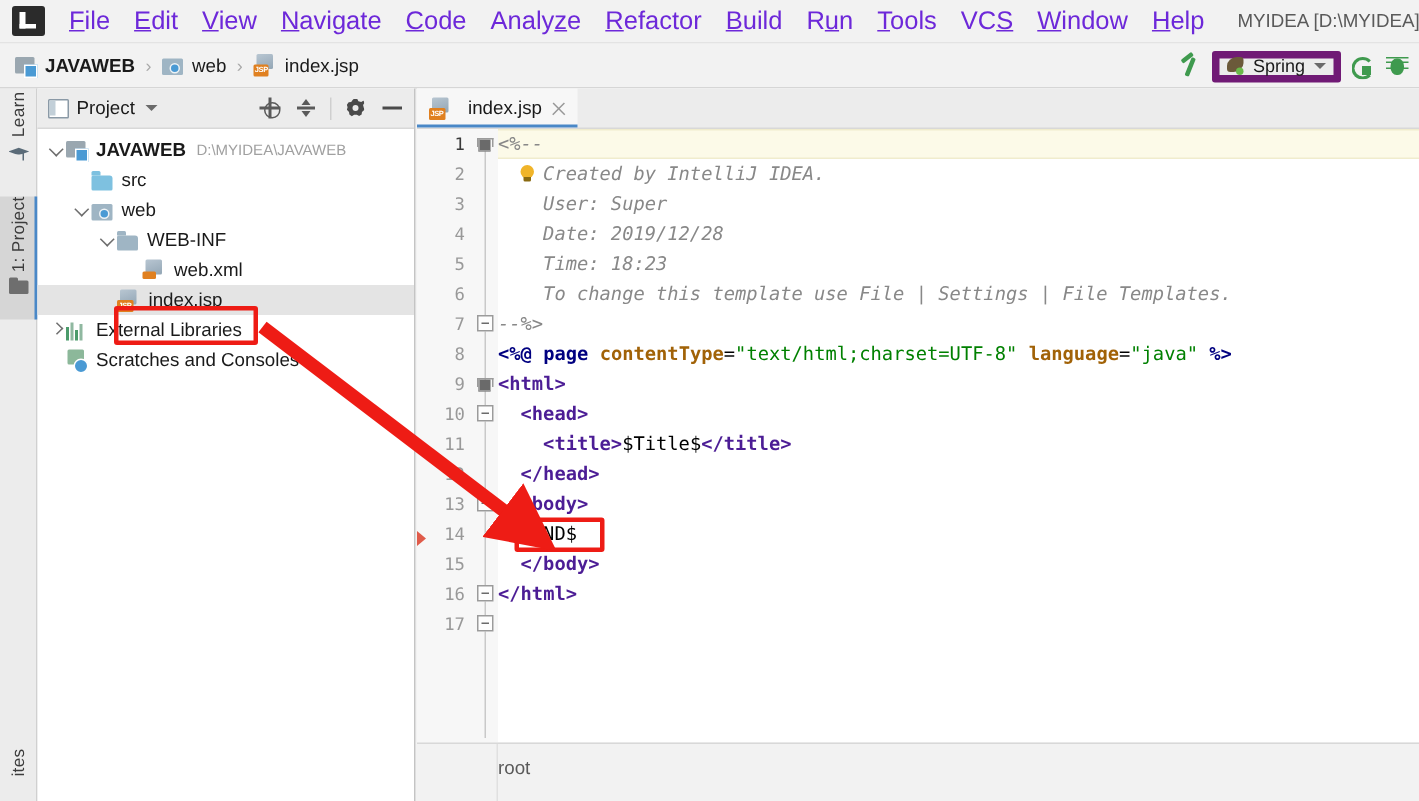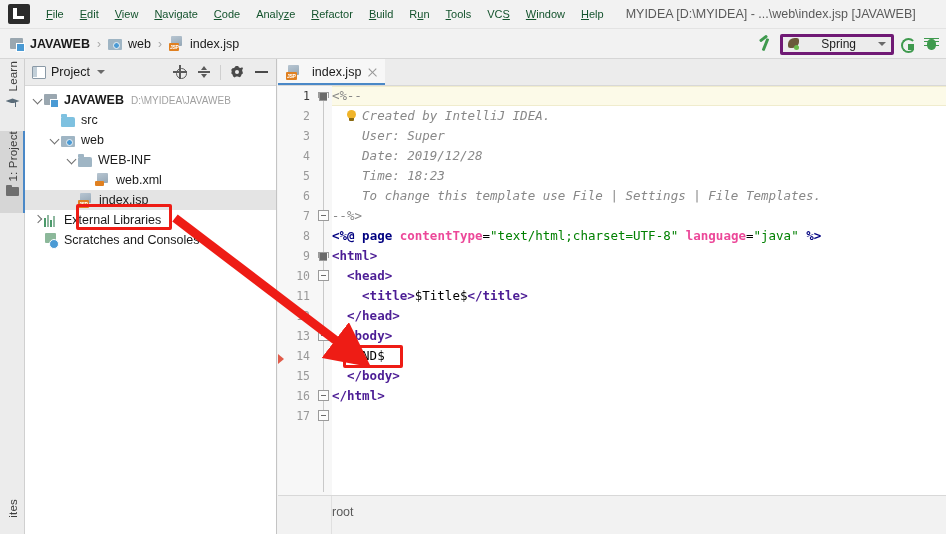--- a/index.html
+++ b/index.html
@@ -32,21 +32,21 @@
   }
   .app-logo::before {
     content: ""; position: absolute; left: 5px; top: 4px;
     width: 4px; height: 11px; background: #fff;
   }
   .app-logo::after {
     content: ""; position: absolute; left: 5px; top: 12px;
     width: 11px; height: 3px; background: #fff;
   }
   .menu-item {
-    font-size: 11px; color: #14532d;
+    font-size: 17px; color: #6d28d9;
     padding: 3px 8px; white-space: nowrap; cursor: default;
   }
   .menu-item .mn { text-decoration: underline; }
   .win-title {
     font-size: 12.5px; color: #5a5a5a;
     margin-left: 14px; white-space: nowrap;
   }
 
   
   .navbar {
@@ -178,23 +178,23 @@
     content: ""; position: absolute; left: 8px; top: 3px;
     width: 2.5px; height: 13px; background: #3f9a4e;
     transform: rotate(22deg); border-radius: 1px;
   }
   .ic-hammer::after {
     content: ""; position: absolute; left: 3px; top: 2px;
     width: 9px; height: 3px; background: #3f9a4e;
     transform: rotate(-38deg); border-radius: 1px;
   }
   .runcfg {
-    display: flex; align-items: center; gap: 20px;
+    display: flex; align-items: center; gap: 4px;
     height: 21px; padding: 0 5px 0 4px;
-    border: 3px solid #701a75; background: #ececec;
+    border: 5px solid #701a75; background: #ececec;
     border-radius: 2px; cursor: pointer;
   }
   .ic-spring {
     width: 14px; height: 14px; position: relative; flex: none;
   }
   .ic-spring::before {
     content: ""; position: absolute; left: 1px; top: 1px;
     width: 11px; height: 10px; background: #6b5a3a;
     border-radius: 60% 20% 60% 20%;
   }
@@ -464,21 +464,21 @@
   .codearea {
     position: absolute; left: 54px; top: 0; width: 614px; height: 409px;
   }
   .cline {
     position: absolute; left: 0; height: 20px; line-height: 20px;
     font-family: "DejaVu Sans Mono", monospace;
     font-size: 12.5px; white-space: pre;
   }
   .cm { color: #888888; font-style: italic; }   
   .tg { color: #4c1d95; font-weight: bold; }     
-  .at { color: #ec4899; font-weight: bold; }     
+  .at { color: #a16207; font-weight: bold; }     
   .st { color: #008000; }                        
   .pl { color: #000000; }                        
   .jp { color: #000080; font-weight: bold; }
 
   .bulb {
     position: absolute; width: 11px; height: 12px;
   }
   .bulb::before {
     content: ""; position: absolute; left: 1px; top: 0;
     width: 9px; height: 9px; background: #f0b429; border-radius: 50%;

